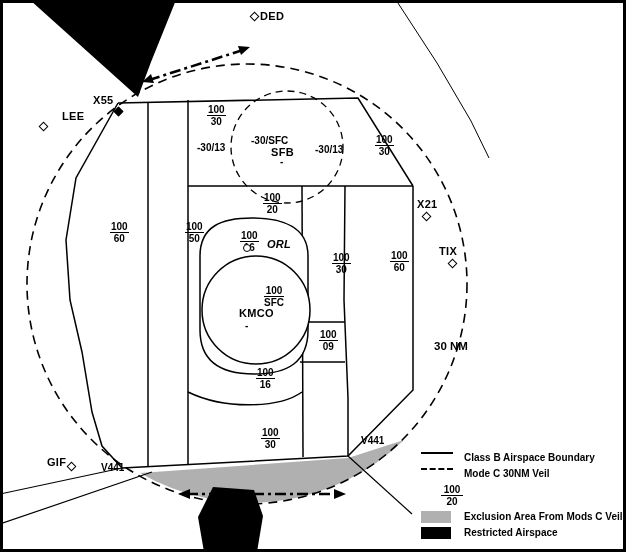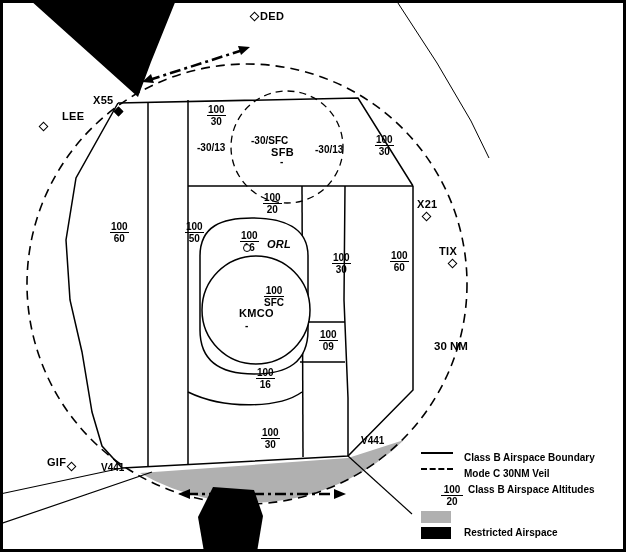--- a/index.html
+++ b/index.html
@@ -171,26 +171,26 @@
         </span>
       <span class="ltext">Mode C 30NM  Veil</span>
     </div>
     <div class="lrow">
       <span class="sw">
         <span class="frac inline">
           <span class="num">100</span>
           <span class="den">20</span>
         </span>
       </span>
-      <span class="ltext">Class B Airspace Altitudes</span>
     </div>
     <div class="lrow">
       <span class="sw">
           <span class="sw-box gray"></span>
         </span>
+      <span class="ltext">Exclusion Area From Mods C Veil</span>
     </div>
     <div class="lrow">
       <span class="sw">
           <span class="sw-box black"></span>
         </span>
       <span class="ltext">Restricted Airspace</span>
     </div>
   </div>
 
 </div>

